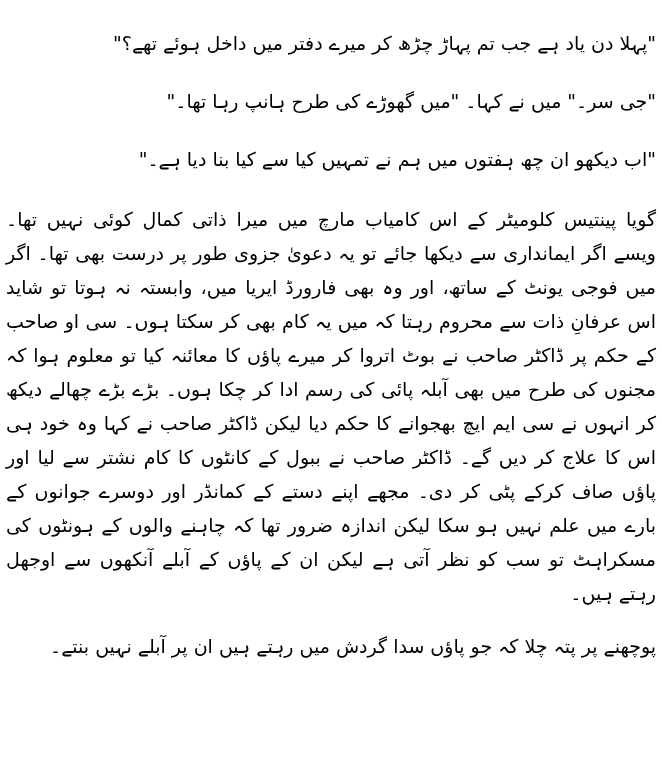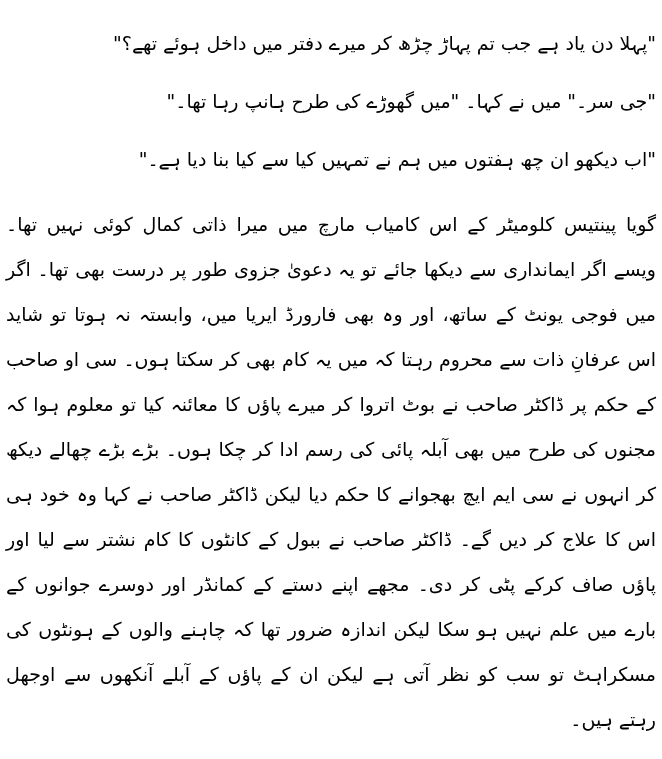--- a/index.html
+++ b/index.html
@@ -26,21 +26,21 @@
     padding: 0;
   }
   .dialogue {
     font-size: 19px;
     line-height: 30px;
     text-align: right;
     margin-bottom: 28px !important;
   }
   .body-par {
     font-size: 19px;
-    line-height: 45px;
+    line-height: 34px;
     text-align: justify;
     text-align-last: right;
     margin-top: 0 !important;
   }
   .closing {
     font-size: 19px;
     line-height: 40px;
     text-align: right;
     margin-top: 16px !important;
   }

